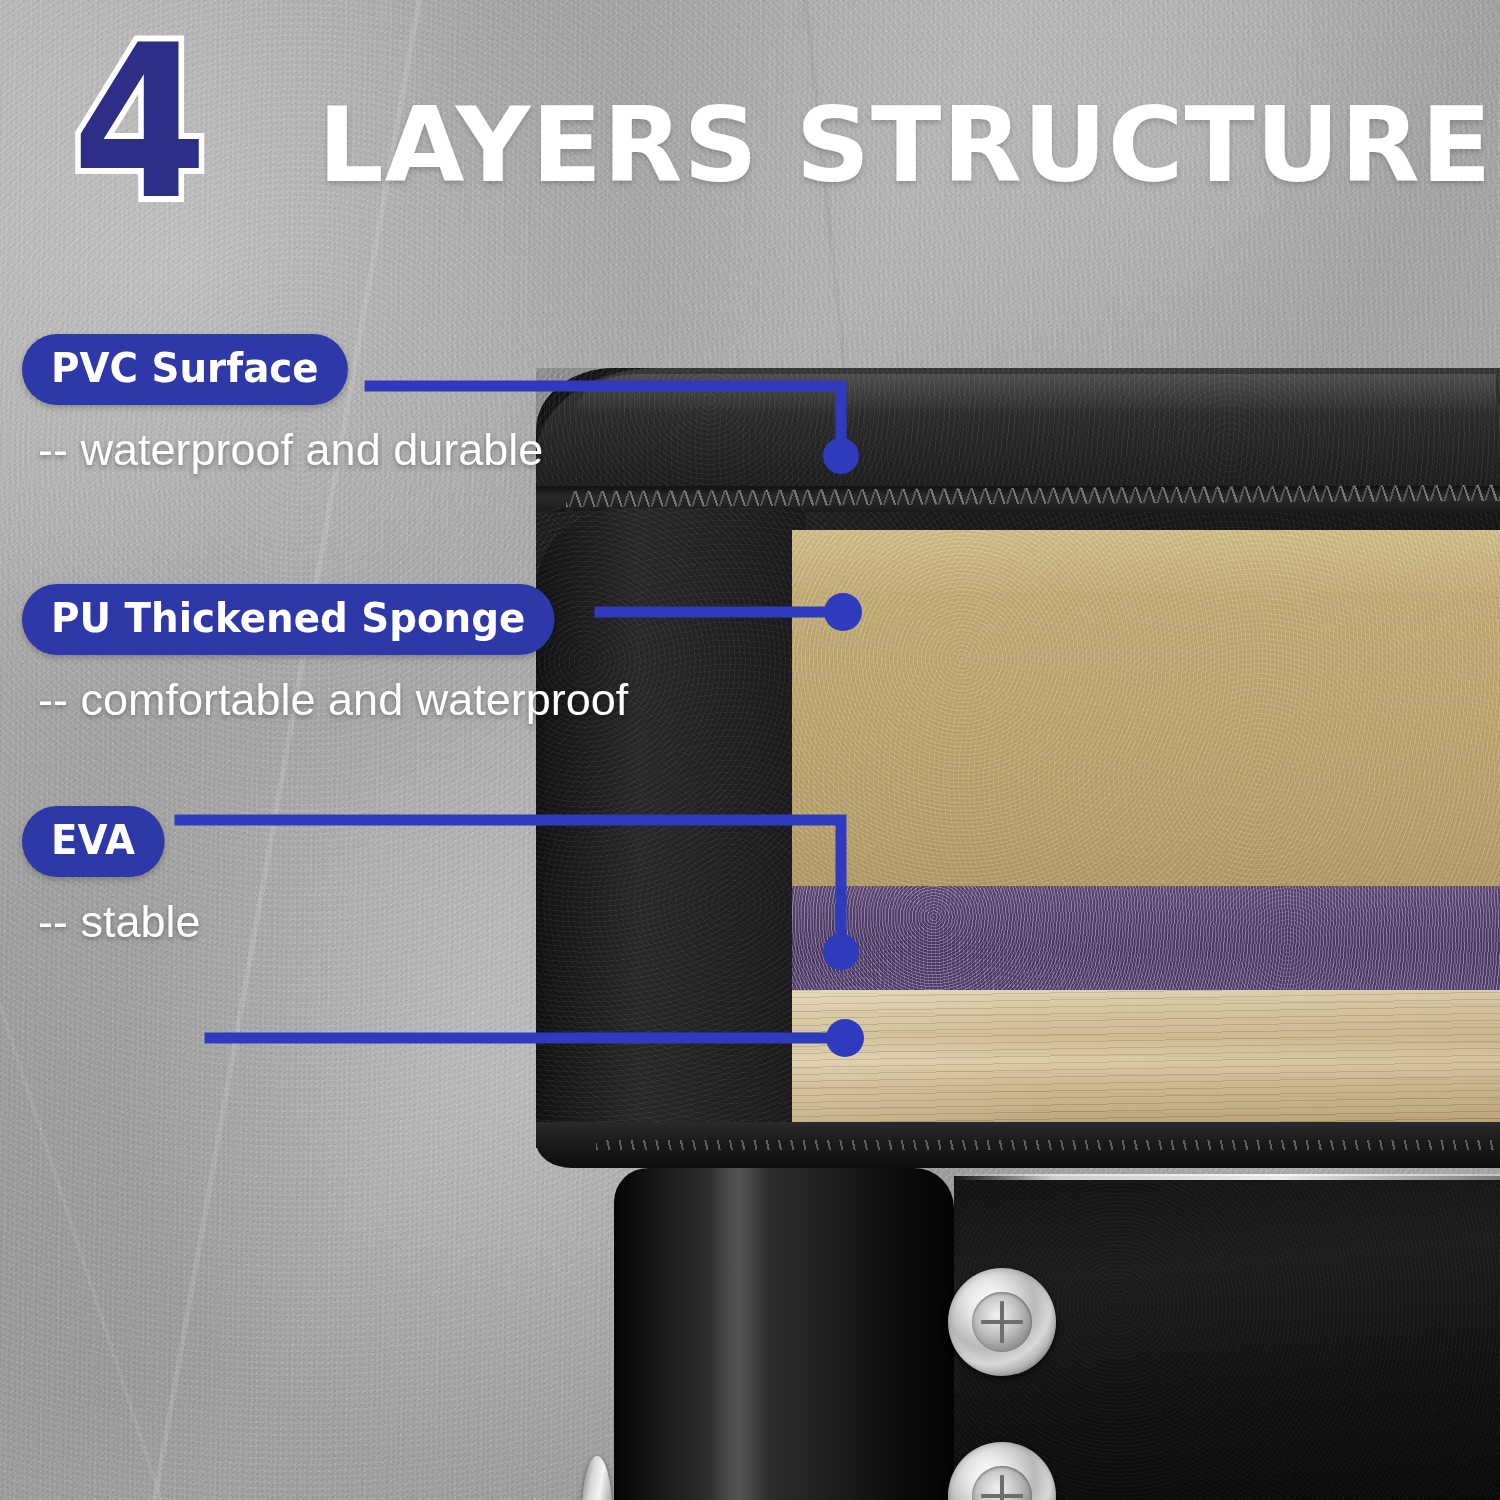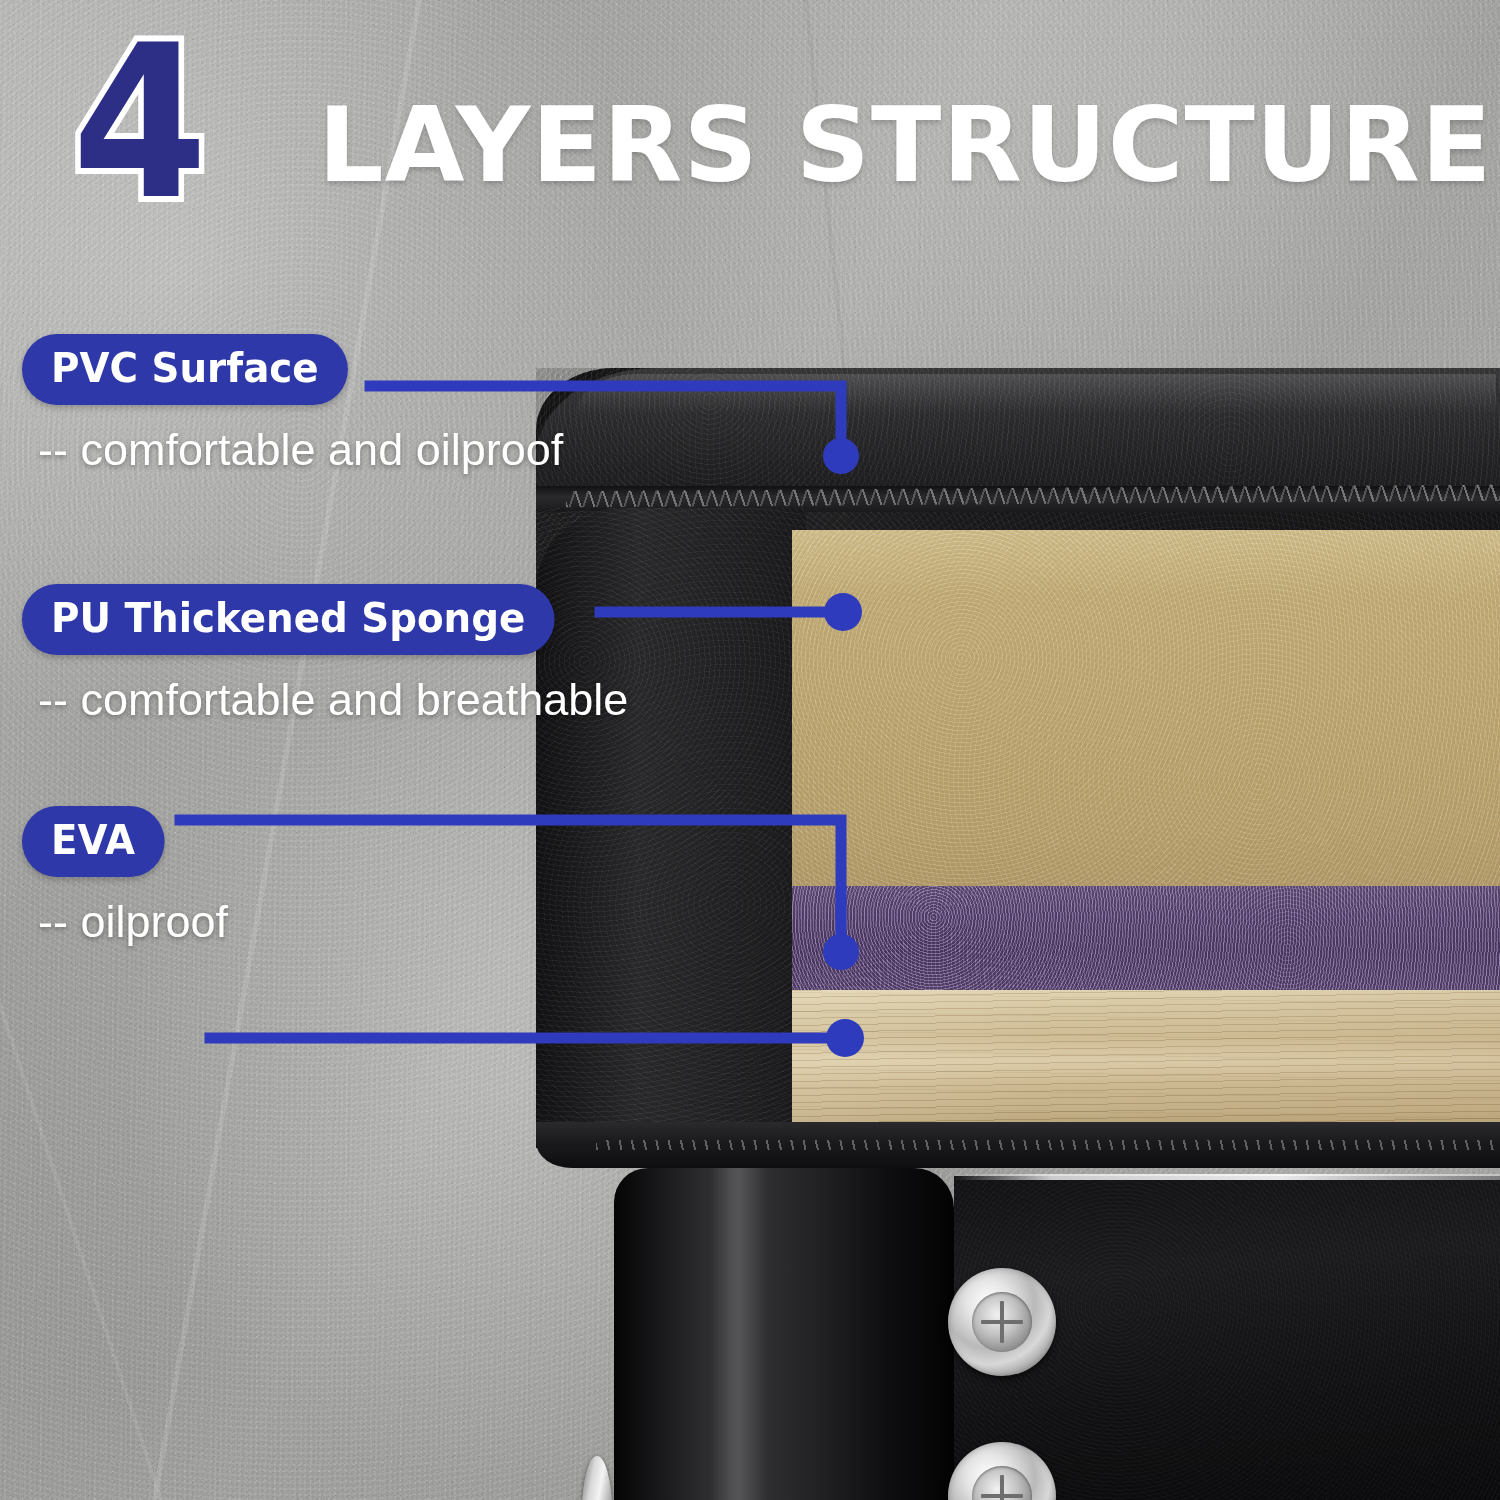--- a/index.html
+++ b/index.html
@@ -416,27 +416,27 @@
 
     <path d="M 180 820 L 841 820 L 841 944" stroke="#2f3bbd" stroke-width="11" fill="none" stroke-linecap="square"></path>
     <circle cx="841" cy="952" r="18" fill="#2f3bbd"></circle>
 
     <path d="M 210 1038 L 838 1038" stroke="#2f3bbd" stroke-width="11" fill="none" stroke-linecap="square"></path>
     <circle cx="845" cy="1038" r="19" fill="#2f3bbd"></circle>
   </svg>
 
   <div class="callout" style="left:22px; top:334px;">
     <div class="pill">PVC Surface</div>
-    <div class="sub">-- comfortable and oilproof</div>
+    <div class="sub">-- waterproof and durable</div>
   </div>
 
   <div class="callout" style="left:22px; top:576px;margin-top:8px;">
     <div class="pill">PU Thickened Sponge</div>
-    <div class="sub">-- comfortable and breathable</div>
+    <div class="sub">-- comfortable and waterproof</div>
   </div>
 
   <div class="callout" style="left:22px; top:806px;">
     <div class="pill">EVA</div>
-    <div class="sub">-- oilproof</div>
+    <div class="sub">-- stable</div>
   </div>
 
 
 </div>
 
 </body></html>

